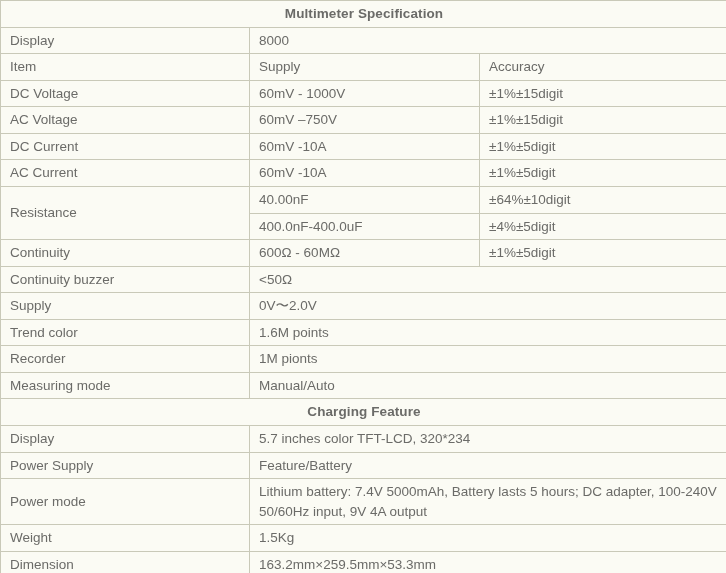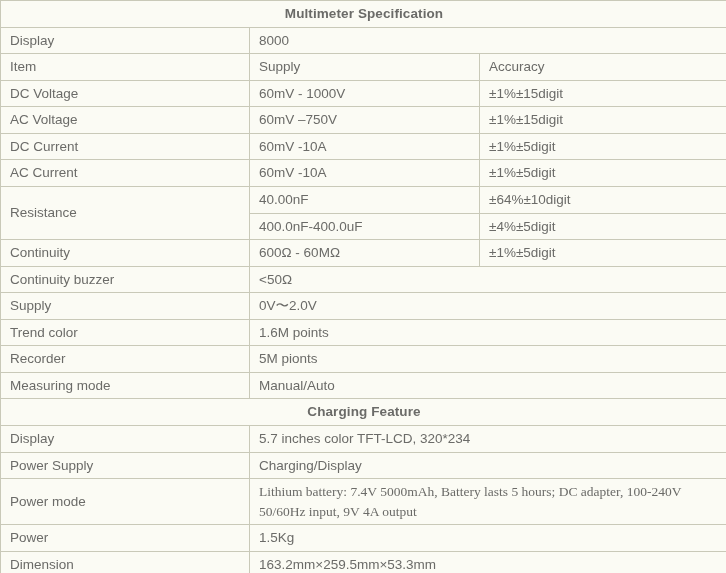--- a/index.html
+++ b/index.html
@@ -43,21 +43,20 @@
   .col-item   { width: 249px; }
   .col-range  { width: 230px; }
   .col-acc    { width: 247px; }
   .rowspan-label {
     vertical-align: middle;
   }
   .wrap-cell {
     line-height: 1.75;
     padding-top: 2px;
     padding-bottom: 2px;
-    font-family: Liberation Serif, serif;
   }
   .tall { height: 48px; }
 </style>
 </head>
 <body>
 
 <table class="spec-table">
   <colgroup>
     <col class="col-item">
     <col class="col-range">
@@ -131,49 +130,49 @@
       <td colspan="2">0V〜2.0V</td>
     </tr>
 
     <tr>
       <td>Trend color</td>
       <td colspan="2">1.6M points</td>
     </tr>
 
     <tr>
       <td>Recorder</td>
-      <td colspan="2">5M pionts</td>
+      <td colspan="2">1M pionts</td>
     </tr>
 
     <tr>
       <td>Measuring mode</td>
       <td colspan="2">Manual/Auto</td>
     </tr>
 
     <tr>
       <td class="section-title" colspan="3">Charging Feature</td>
     </tr>
 
     <tr>
       <td>Display</td>
       <td colspan="2">5.7 inches color TFT-LCD, 320*234</td>
     </tr>
 
     <tr>
       <td>Power Supply</td>
-      <td colspan="2">Charging/Display</td>
+      <td colspan="2">Feature/Battery</td>
     </tr>
 
     <tr>
       <td class="tall">Power mode</td>
       <td class="tall wrap-cell" colspan="2">Lithium battery: 7.4V 5000mAh, Battery lasts 5 hours; DC adapter, 100-240V 50/60Hz input, 9V 4A output</td>
     </tr>
 
     <tr>
-      <td>Power</td>
+      <td>Weight</td>
       <td colspan="2">1.5Kg</td>
     </tr>
 
     <tr>
       <td>Dimension</td>
       <td colspan="2">163.2mm×259.5mm×53.3mm</td>
     </tr>
 
   </tbody>
 </table>

